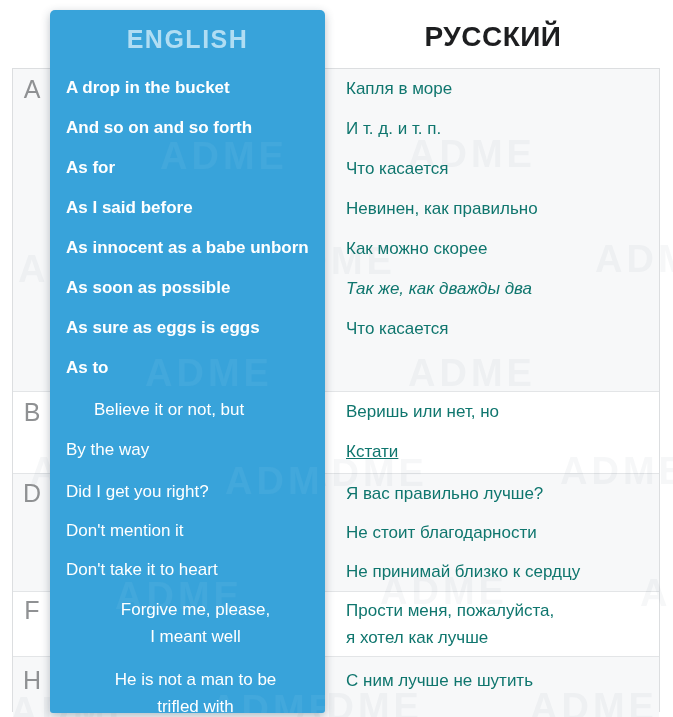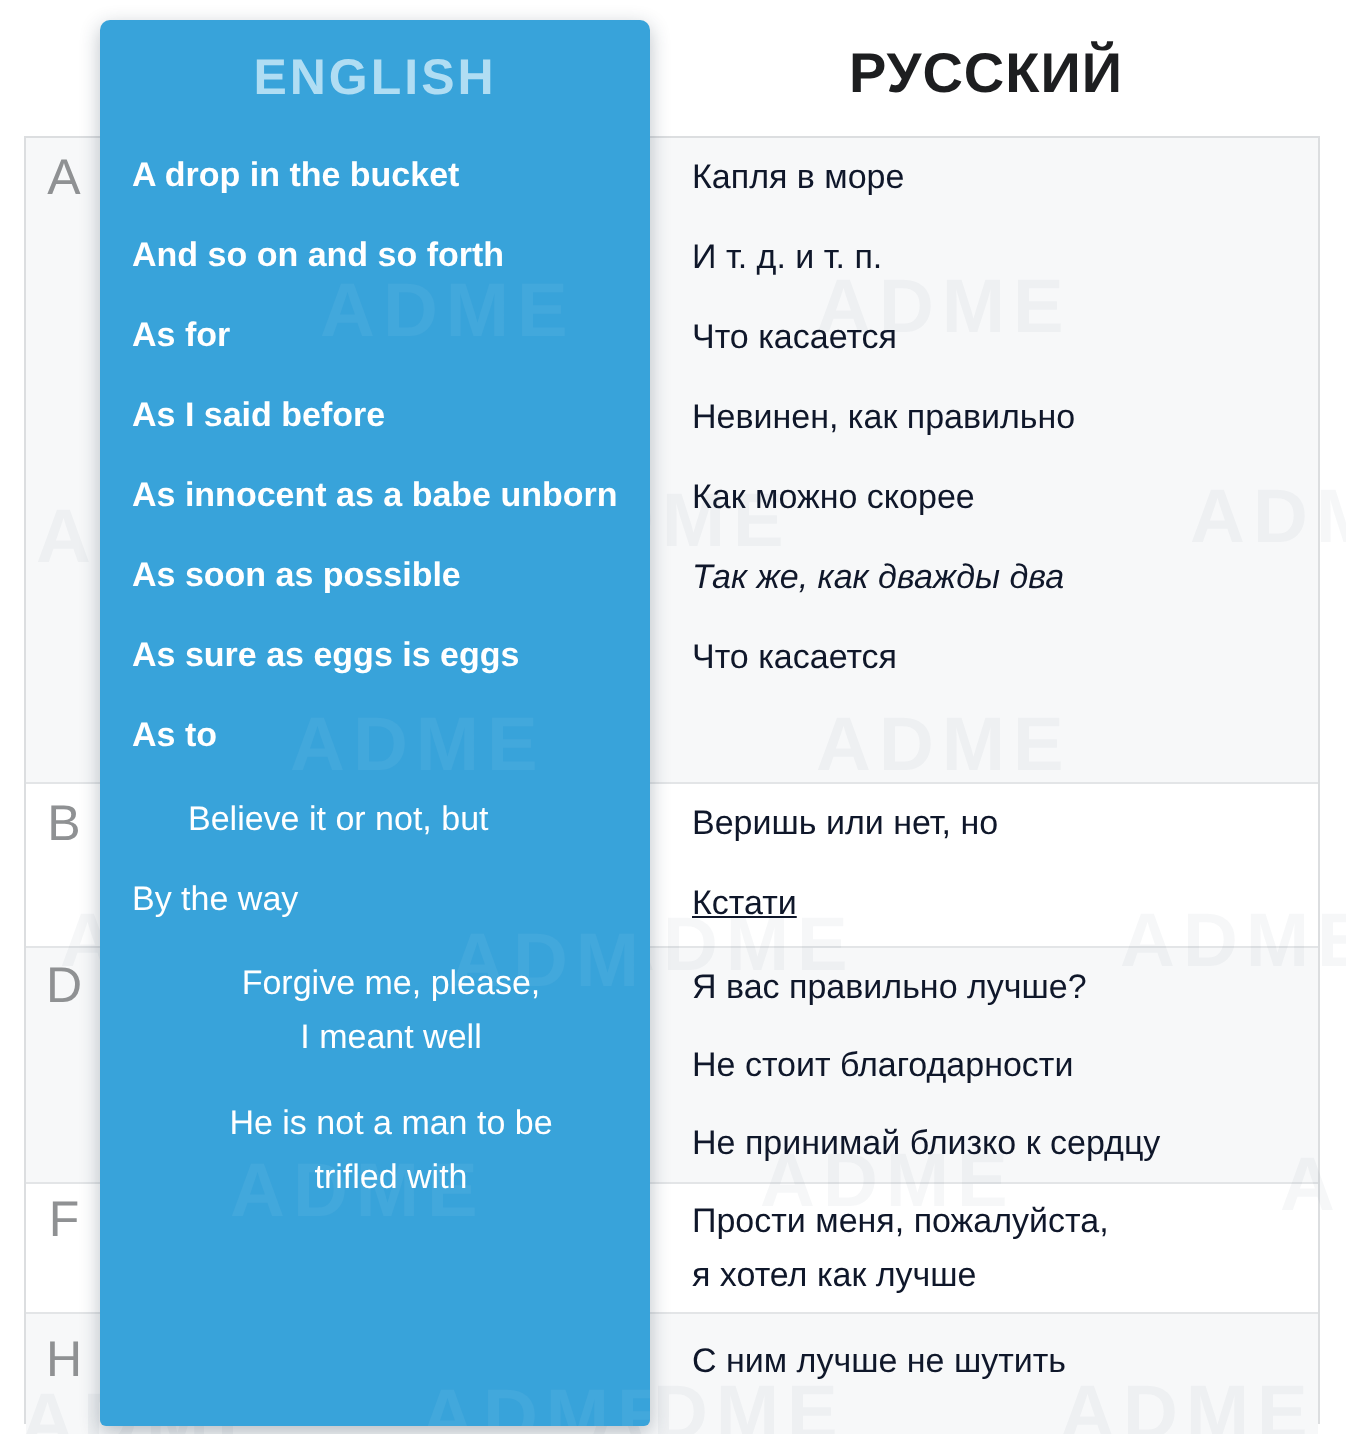--- a/index.html
+++ b/index.html
@@ -22,21 +22,21 @@
     z-index:2;
   }
   .section { position:relative; box-sizing:border-box; border-top:1px solid #e3e5e7; }
   .section.first { border-top:none; }
   .section.gray { background:#f7f8f9; }
   .section.white { background:#ffffff; }
   .section-letter {
     position:absolute; left:0; top:0; width:38px; text-align:center;
     font-size:25px; color:#8f9193;
   }
-  .row { padding-left:333px; font-size:17px; color:#0f172a; box-sizing:border-box; }
+  .row { padding-left:333px; font-size:17px; color:#0f766e; box-sizing:border-box; }
   .row.multi, .section-letter.multi { white-space:pre-line; line-height:27px; }
   
   .panel {
     position:absolute; left:50px; top:10px; width:275px; height:703px;
     background:#38a3da; border-radius:5px 5px 3px 3px;
     box-shadow:0 3px 10px rgba(30,50,70,0.30);
     z-index:4; overflow:hidden;
   }
   .en-header {
     position:relative; height:58px; display:flex; align-items:center; justify-content:center;
@@ -129,20 +129,25 @@
           <div class="prow" style="height: 40px; line-height: 40px;">As I said before</div>
           <div class="prow" style="height: 40px; line-height: 40px;">As innocent as a babe unborn</div>
           <div class="prow" style="height: 40px; line-height: 40px;">As soon as possible</div>
           <div class="prow" style="height: 40px; line-height: 40px;">As sure as eggs is eggs</div>
           <div class="prow" style="height: 40px; line-height: 40px;">As to</div>
         </div>
         <div style="height: 82px;">
           <div class="prow" style="height: 40px; line-height: 40px; padding-left: 44px;">Believe it or not, but</div>
           <div class="prow" style="height: 40px; line-height: 40px;">By the way</div>
         </div>
+        <div style="height: 118px;">
+          <div class="prow" style="height: 39px; line-height: 39px;">Did I get you right?</div>
+          <div class="prow" style="height: 39px; line-height: 39px;">Don't mention it</div>
+          <div class="prow" style="height: 39px; line-height: 39px;">Don't take it to heart</div>
+        </div>
         <div style="height: 65px;">
           <div class="prow multi" style="height: 64px; padding-top: 6px;">Forgive me, please,
 I meant well</div>
         </div>
         <div style="height: 62px;">
           <div class="prow multi" style="height: 56px; padding-top: 11px;">He is not a man to be
 trifled with</div>
         </div>
       </div>
   </div>

